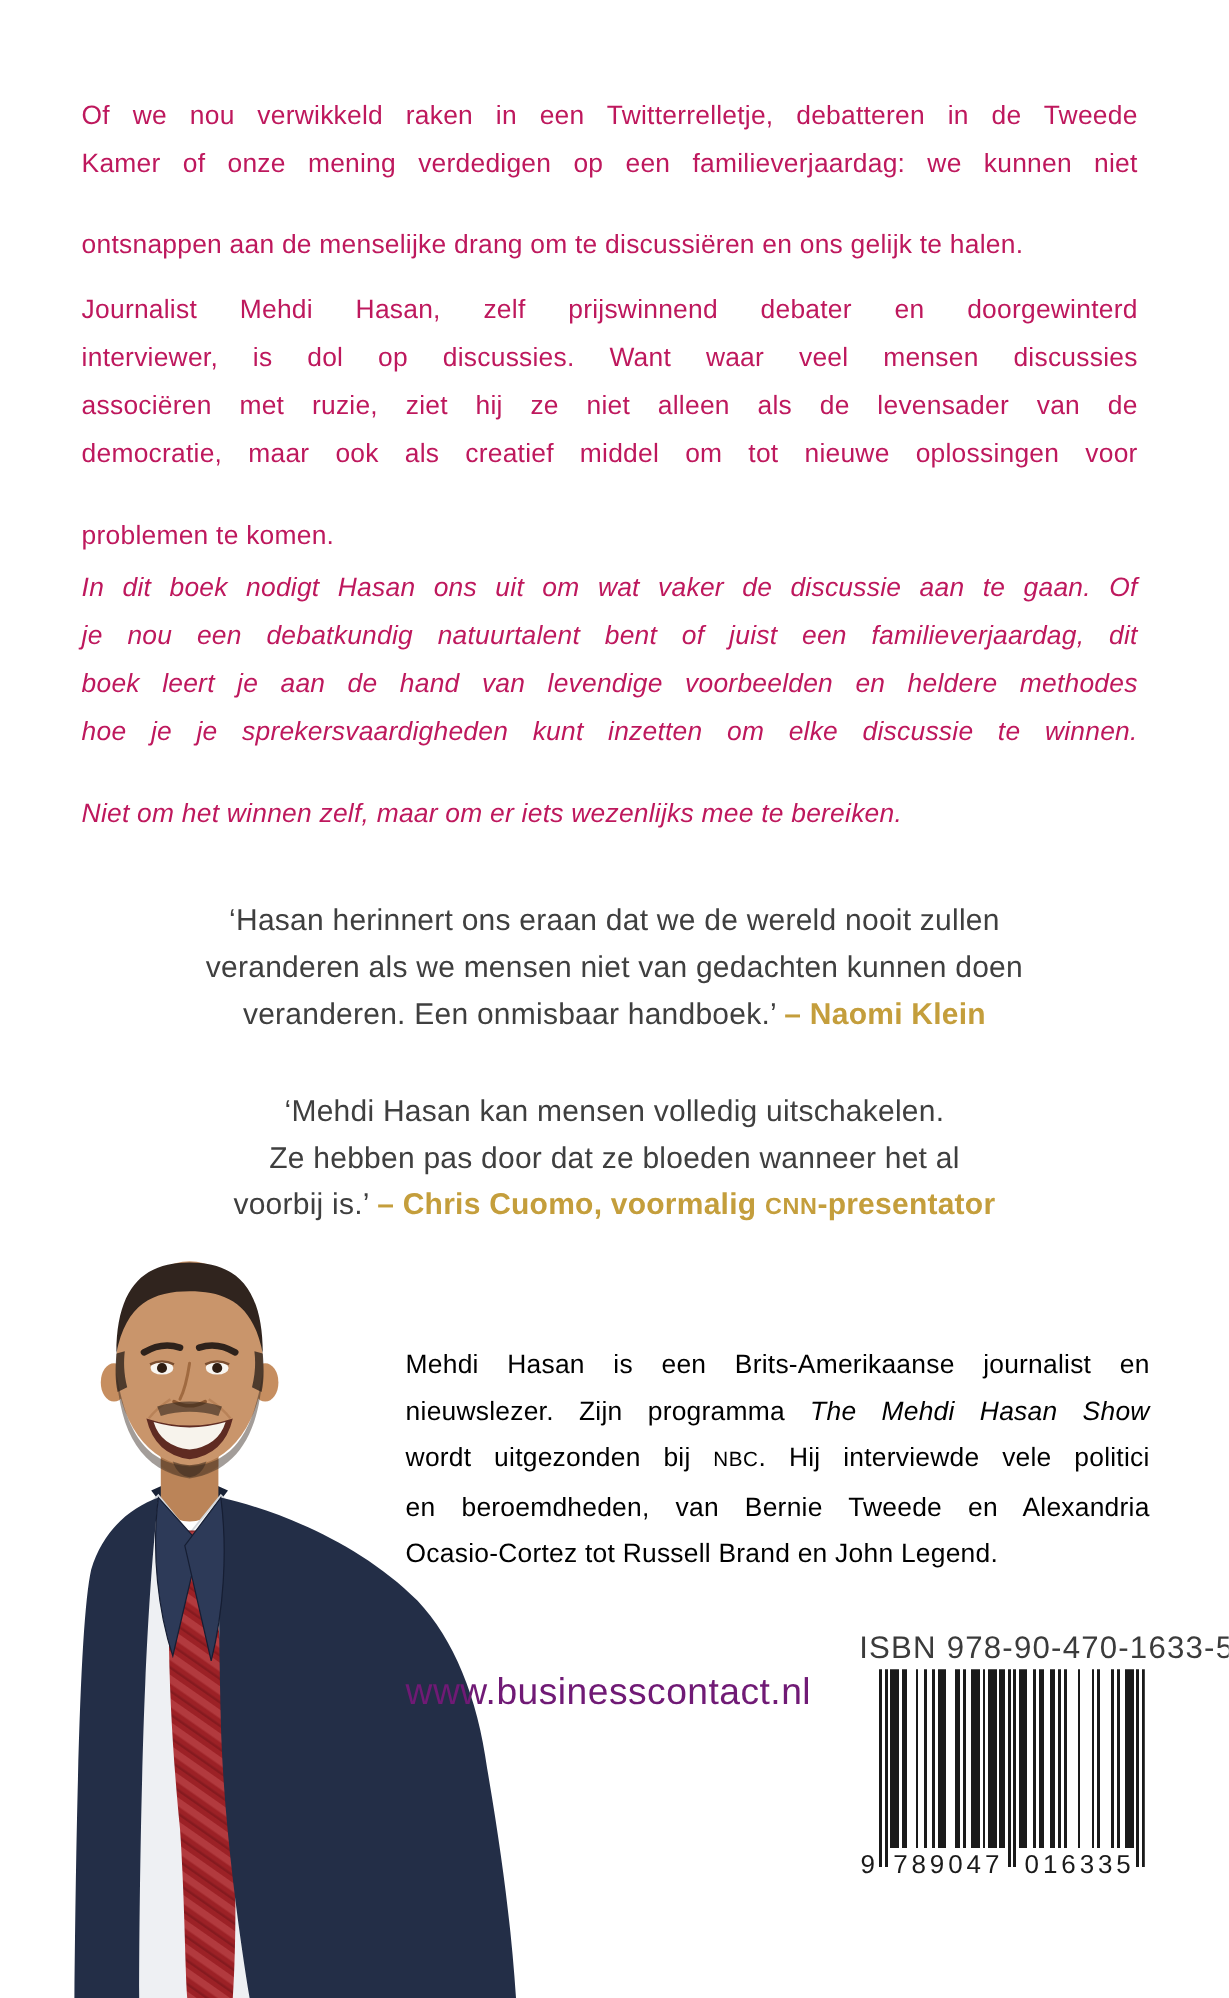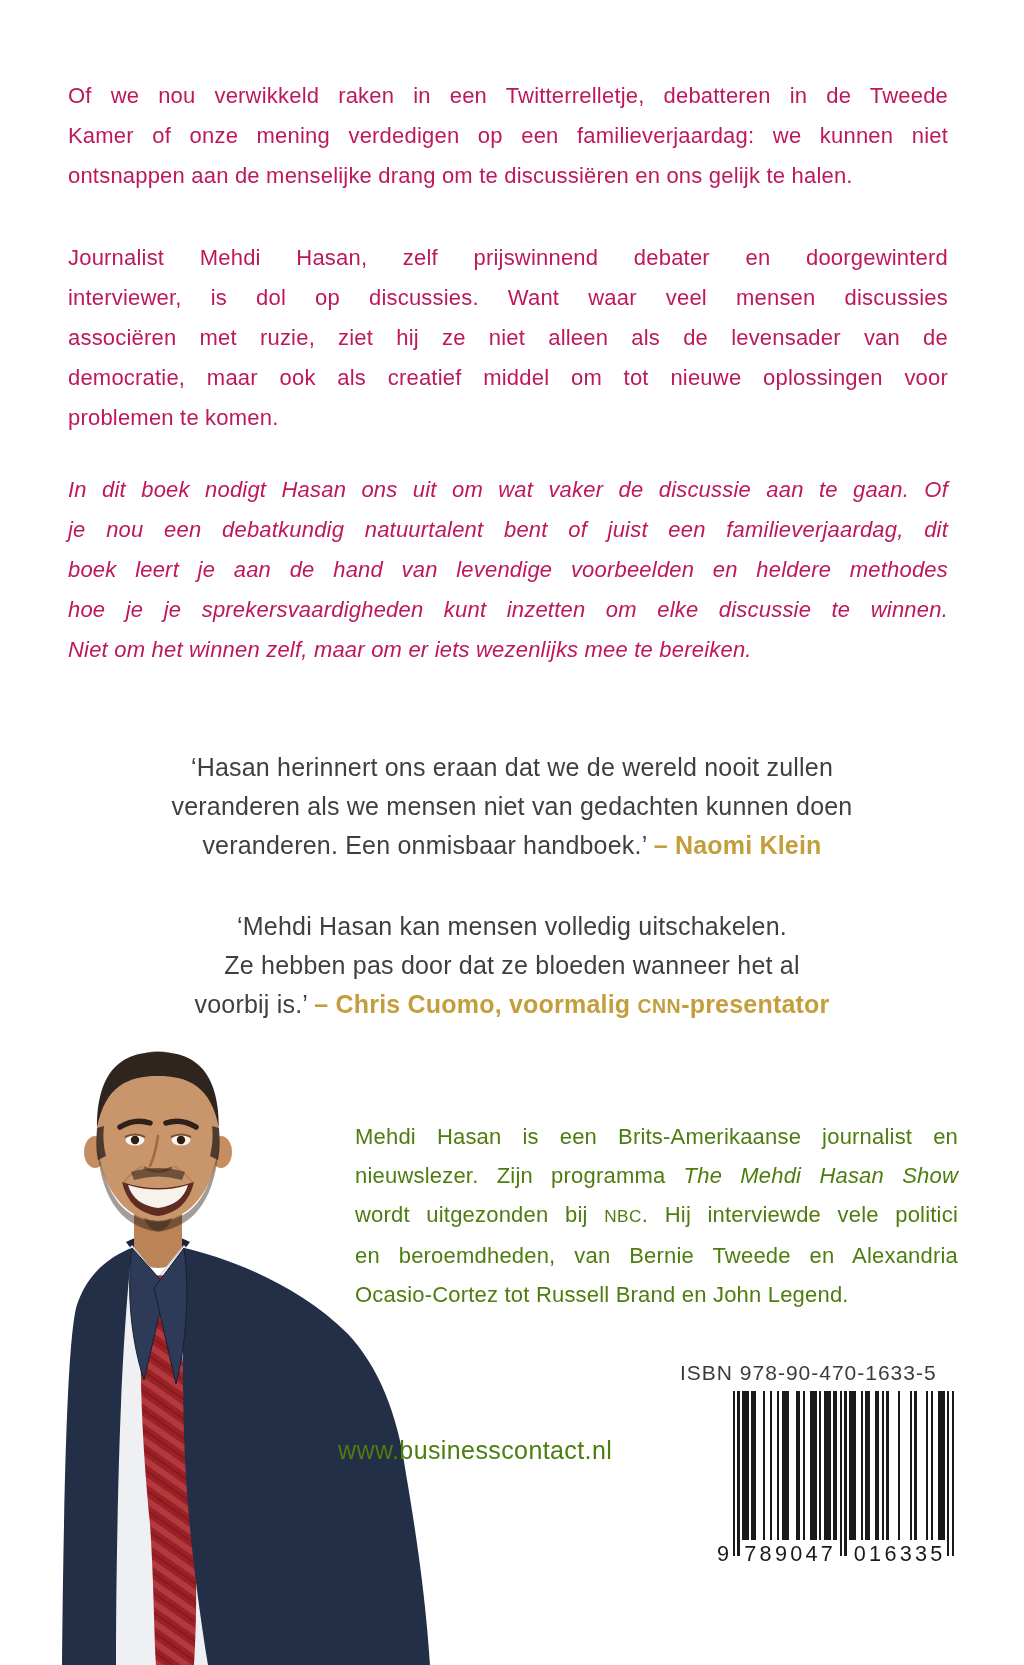--- a/index.html
+++ b/index.html
@@ -9,50 +9,50 @@
     font-family:"Liberation Sans","DejaVu Sans",sans-serif;
     color:#414141;
   }
   
   .para{position:absolute;left:68px;width:880px;}
   .pline{
     font-size:22px;line-height:40px;letter-spacing:0.2px;
     text-align:justify;text-align-last:justify;white-space:normal;
     color:#be185d;
   }
-  .pline.last{text-align-last:left;}
+  .pline.last{text-align-last:left;margin-top:28px;}
   #para1{top:76px;}
   #para2{top:238px;}
   #para3{top:470px;font-style:italic;}
   
   .quote{position:absolute;left:132px;width:760px;text-align:center;}
   .qline{font-size:25px;line-height:39px;letter-spacing:0.2px;color:#3f3f3f;}
   #quote-naomi{top:748px;}
   #quote-cuomo{top:907px;}
   .attribution{color:#c49e3c;font-weight:bold;}
   .attribution .network{font-size:0.78em;letter-spacing:0.5px;}
   
   #author-photo{position:absolute;left:58px;top:1044px;width:376px;height:621px;}
   #author-bio{position:absolute;left:338px;top:1117px;width:620px;}
   .bioline{
     font-size:22px;line-height:39px;letter-spacing:0.2px;
-    text-align:justify;text-align-last:justify;color:#4d7c0f;margin-left:17px;
+    text-align:justify;text-align-last:justify;color:#000000;
   }
   .bioline.last{text-align-last:left;}
   .bioline .show-title{font-style:italic;}
   .bioline .network{font-size:0.78em;letter-spacing:0.5px;}
   
   #website{
-    position:absolute;left:338px;top:1436px;
-    font-size:25px;line-height:28px;letter-spacing:0.4px;
-    color:#4d7c0f;
+    position:absolute;left:338px;top:1396px;
+    font-size:31px;line-height:28px;letter-spacing:0.4px;
+    color:#701a75;
   }
   #isbn-label{
-    position:absolute;left:680px;top:1362px;width:240px;
-    font-size:21px;line-height:22px;letter-spacing:1px;
+    position:absolute;left:716px;top:1362px;width:240px;
+    font-size:26px;line-height:22px;letter-spacing:1px;
     text-align:center;color:#3b3b3b;white-space:nowrap;
   }
   #barcode{position:absolute;left:714px;top:1391px;width:240px;height:172px;}
   #barcode svg{display:block;width:240px;height:172px;}
   #barcode rect{fill:#1a1a1a;}
   #barcode text{
     fill:#1a1a1a;font-family:"Liberation Sans","DejaVu Sans",sans-serif;
     font-size:9.3px;
   }
 </style>

